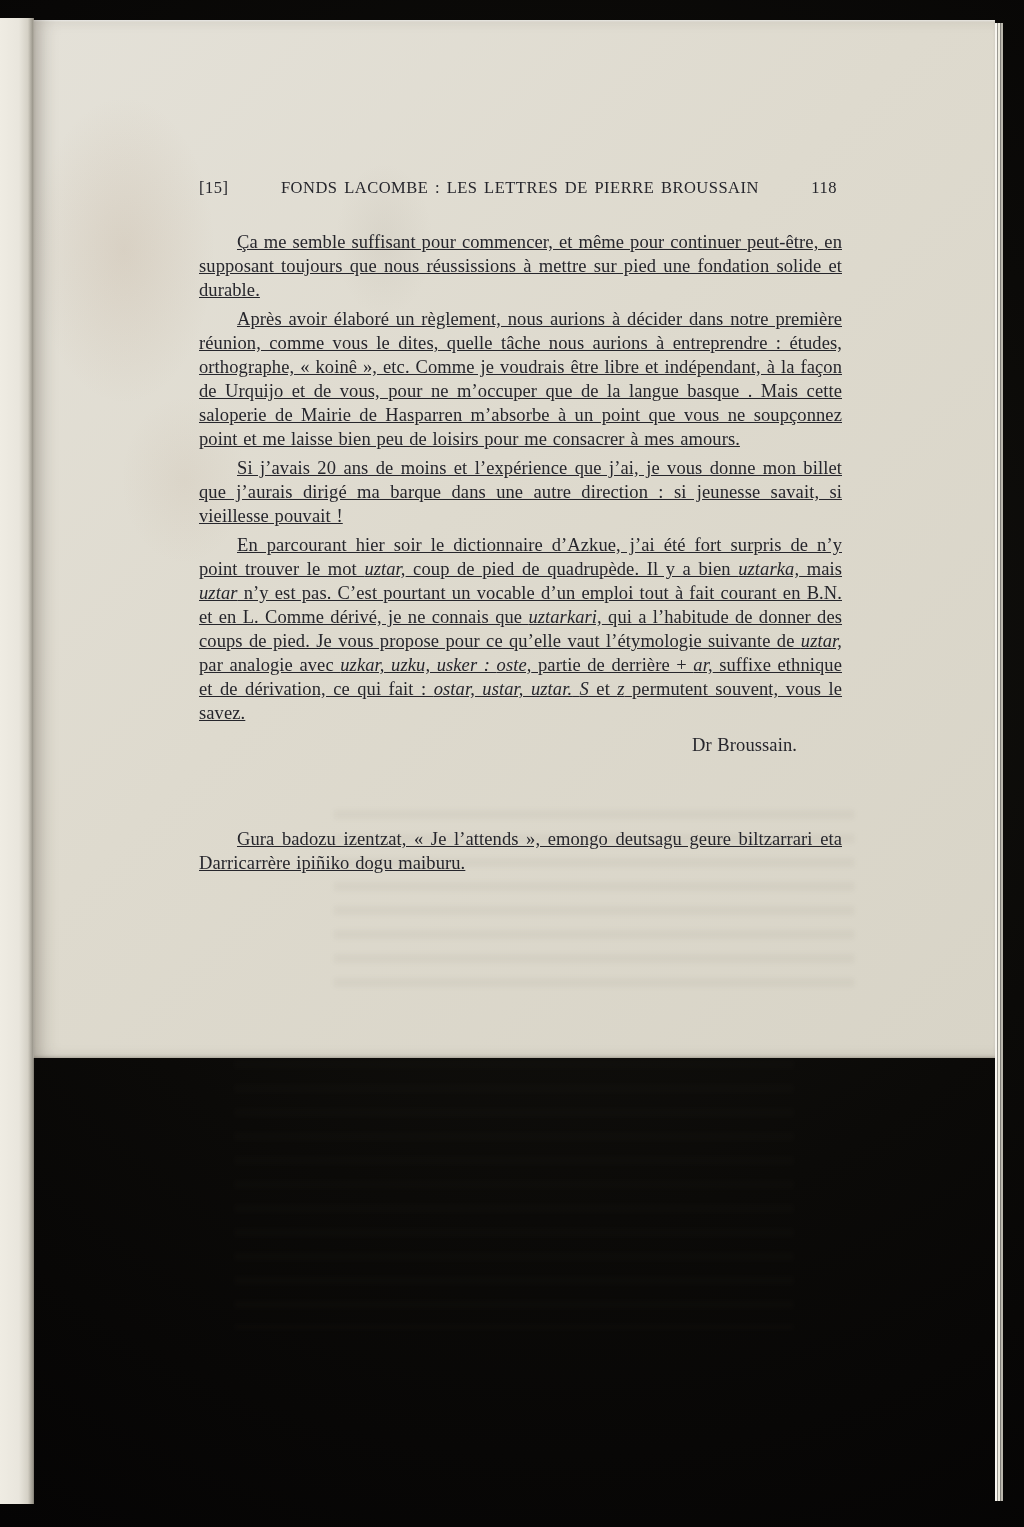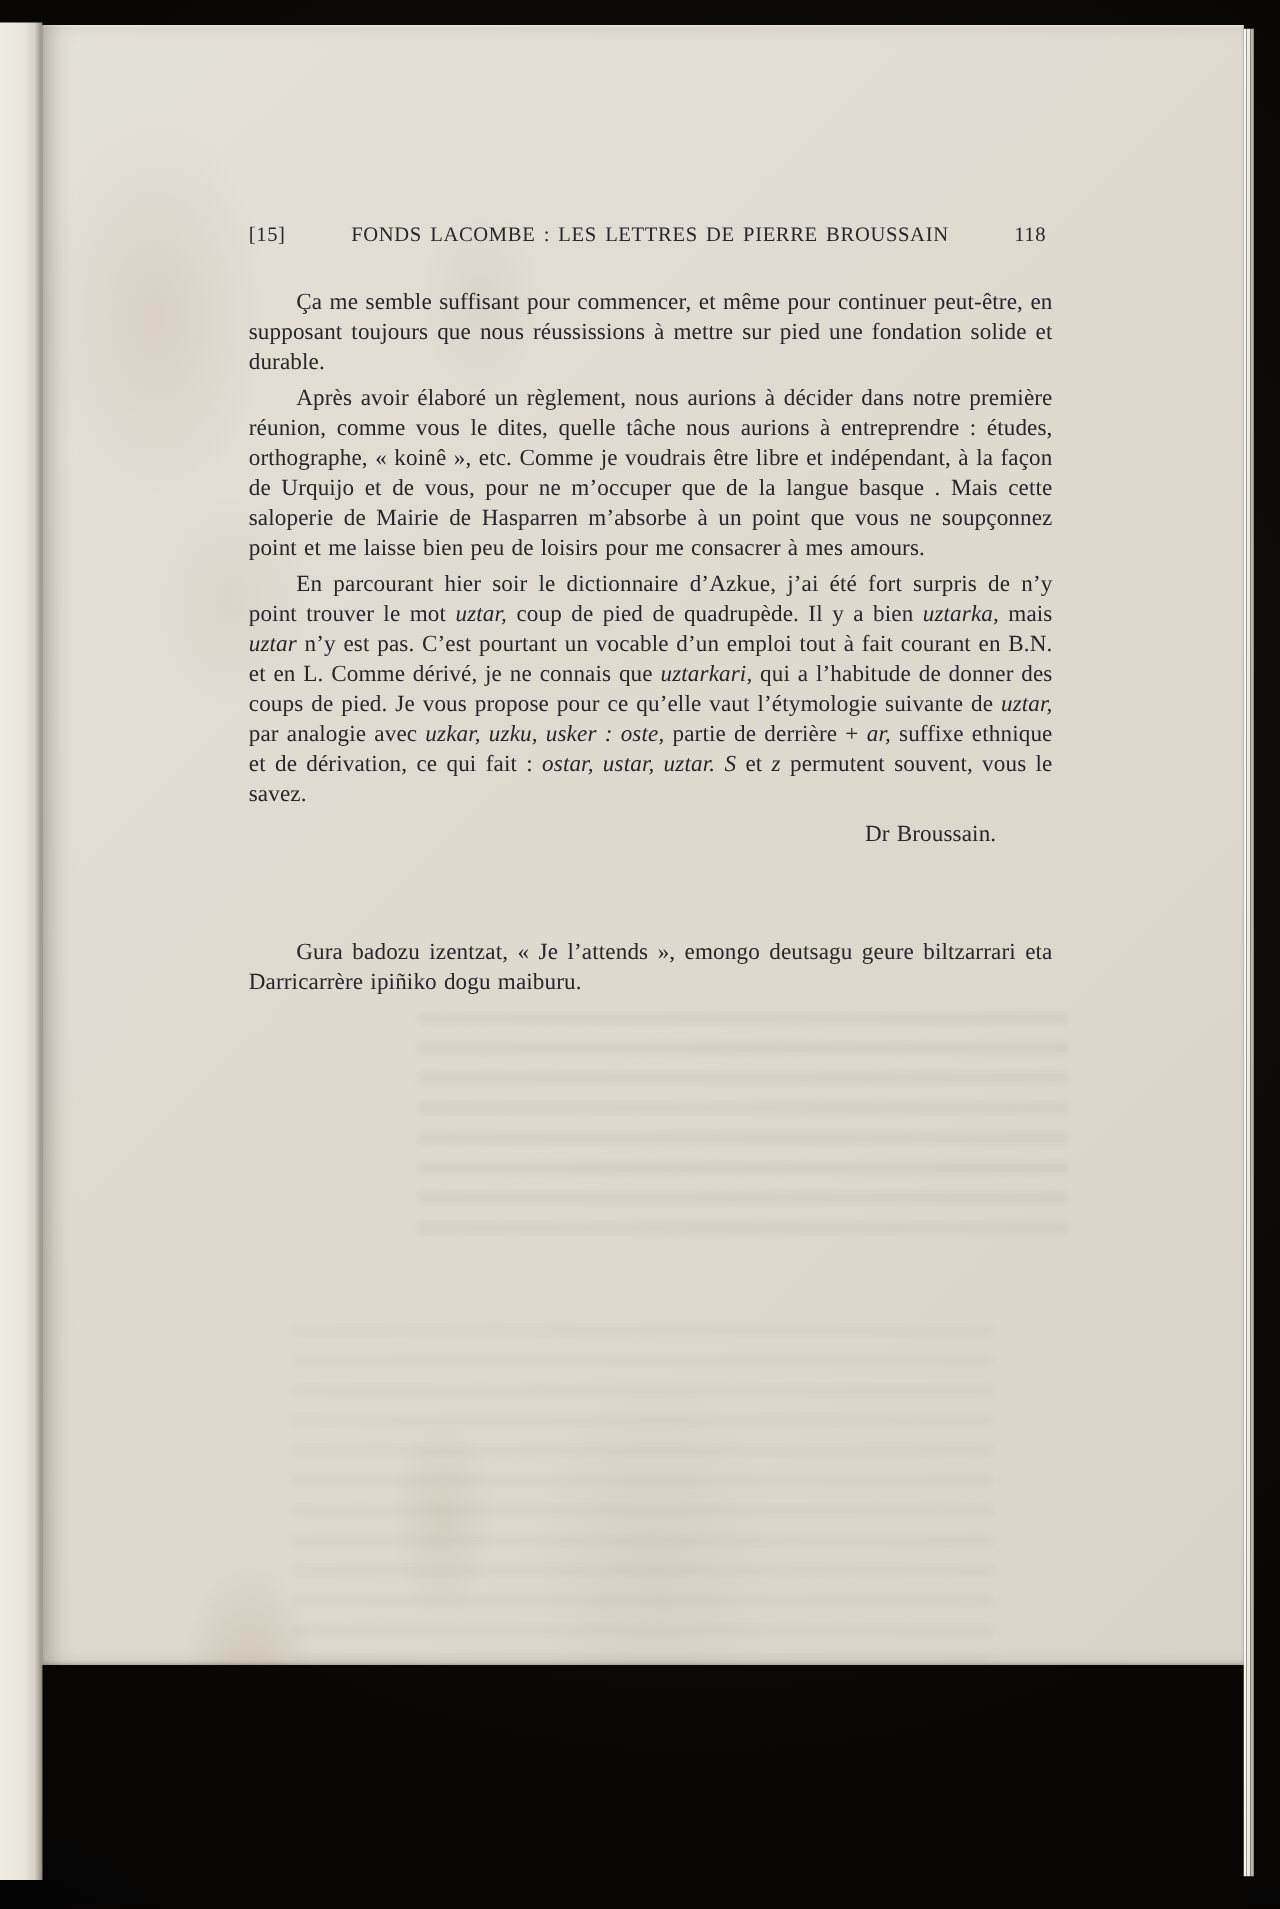--- a/index.html
+++ b/index.html
@@ -13,21 +13,21 @@
     position: absolute; inset: 0;
     background: radial-gradient(circle at 55% 42%, #161511 0%, #0b0a08 55%, #050404 100%);
   }
   
   .under-page {
     position: absolute; left: 0; top: 18px; width: 34px; height: 1486px;
     background: linear-gradient(to right, #efece3 0%, #e9e6dd 55%, #d4d0c5 82%, #9d998e 96%, #7d7970 100%);
   }
   
   .page {
-    position: absolute; left: 33px; top: 20px; width: 961px; height: 1312px;
+    position: absolute; left: 33px; top: 20px; width: 961px; height: 1038px;
     background:
       radial-gradient(ellipse 130px 220px at 90px 230px,  rgba(152,115,82,0.13), transparent 70%),
       radial-gradient(ellipse 90px 120px  at 150px 460px, rgba(150,115,85,0.07), transparent 70%),
       radial-gradient(ellipse 70px 110px  at 350px 220px, rgba(125,112,98,0.08), transparent 70%),
       radial-gradient(ellipse 80px 170px  at 165px 1345px,rgba(138,102,72,0.16), transparent 70%),
       radial-gradient(ellipse 60px 120px  at 320px 1195px,rgba(138,105,75,0.08), transparent 70%),
       radial-gradient(ellipse 140px 220px at 490px 1230px,rgba(138,108,78,0.06), transparent 70%),
       linear-gradient(135deg, #e4e1d8 0%, #dedace 45%, #d8d4c7 100%);
     box-shadow:
       inset 12px 0 20px -9px rgba(55,45,35,0.40),
@@ -65,20 +65,21 @@
   .running-header {
     display: flex; justify-content: space-between; align-items: baseline;
     font-size: 16.5px; letter-spacing: 0.5px; word-spacing: 2px;
     margin-bottom: 30px;
   }
   .running-header .pagenum { padding-right: 5px; }
   .para {
     margin: 0 0 5px 0;
     text-align: justify;
     text-indent: 38px;
+    text-decoration: underline;
   }
   .para em { font-style: italic; }
   .signature {
     margin: 8px 45px 0 0;
     text-align: right;
   }
   .postscript { margin-top: 70px; }
 </style>
 </head>
 <body>
@@ -95,20 +96,21 @@
     <div class="text-block">
 
       <div class="running-header">
         <span>[15]</span>
         <span class="title">FONDS LACOMBE : LES LETTRES DE PIERRE BROUSSAIN</span>
         <span class="pagenum">118</span>
       </div>
 
       <p class="para"><span>Ça me semble suffisant pour commencer, et même pour continuer peut-être, en supposant toujours que nous réussissions à mettre sur pied une fondation solide et durable.</span></p>
       <p class="para"><span>Après avoir élaboré un règlement, nous aurions à décider dans notre première réunion, comme vous le dites, quelle tâche nous aurions à entreprendre : études, orthographe, « koinê », etc. Comme je voudrais être libre et indépendant, à la façon de Urquijo et de vous, pour ne m’occuper que de la langue basque . Mais cette saloperie de Mairie de Hasparren m’absorbe à un point que vous ne soupçonnez point et me laisse bien peu de loisirs pour me consacrer à mes amours.</span></p>
+      <p class="para"><span>Si j’avais 20 ans de moins et l’expérience que j’ai, je vous donne mon billet que j’aurais dirigé ma barque dans une autre direction : si jeunesse savait, si vieillesse pouvait !</span></p>
       <p class="para"><span>En parcourant hier soir le dictionnaire d’Azkue, j’ai été fort surpris de n’y point trouver le mot </span><em>uztar,</em><span> coup de pied de quadrupède. Il y a bien </span><em>uztarka,</em><span> mais </span><em>uztar</em><span> n’y est pas. C’est pourtant un vocable d’un emploi tout à fait courant en B.N. et en L. Comme dérivé, je ne connais que </span><em>uztarkari,</em><span> qui a l’habitude de donner des coups de pied. Je vous propose pour ce qu’elle vaut l’étymologie suivante de </span><em>uztar,</em><span> par analogie avec </span><em>uzkar, uzku, usker :</em><span> </span><em>oste,</em><span> partie de derrière + </span><em>ar,</em><span> suffixe ethnique et de dérivation, ce qui fait : </span><em>ostar, ustar, uztar.</em><span> </span><em>S</em><span> et </span><em>z</em><span> permutent souvent, vous le savez.</span></p>
 
       <p class="signature">Dr Broussain.</p>
 
       <p class="para postscript"><span>Gura badozu izentzat, « Je l’attends », emongo deutsagu geure biltzarrari eta Darricarrère ipiñiko dogu maiburu.</span></p>
 
     </div>
 
     <div class="page-edge-right"></div>
 

